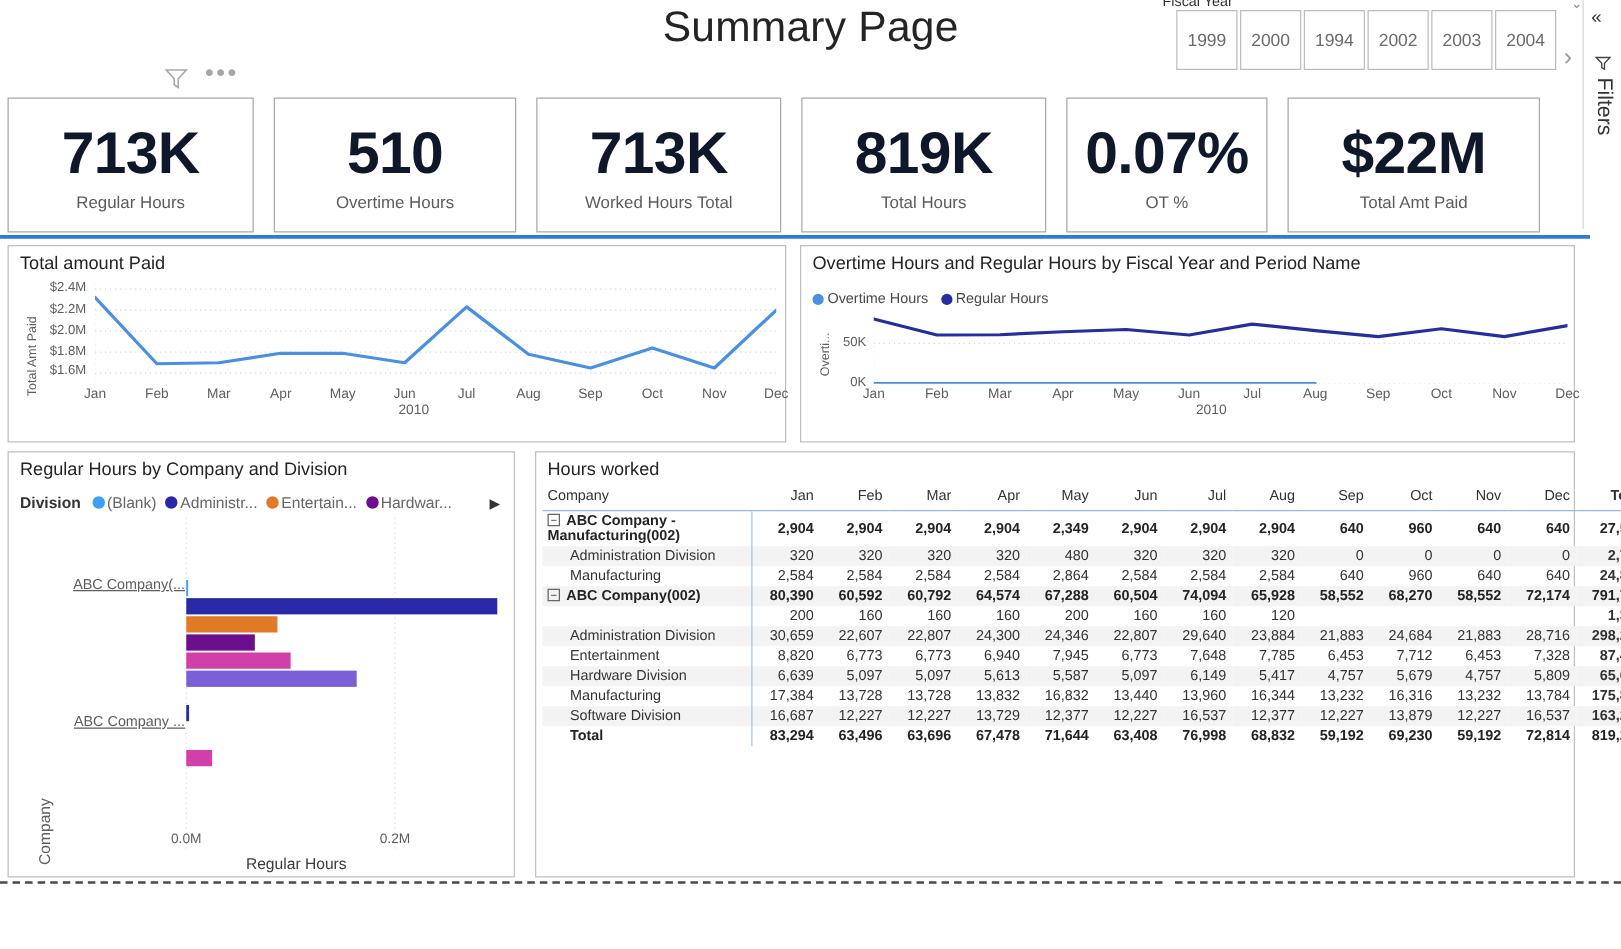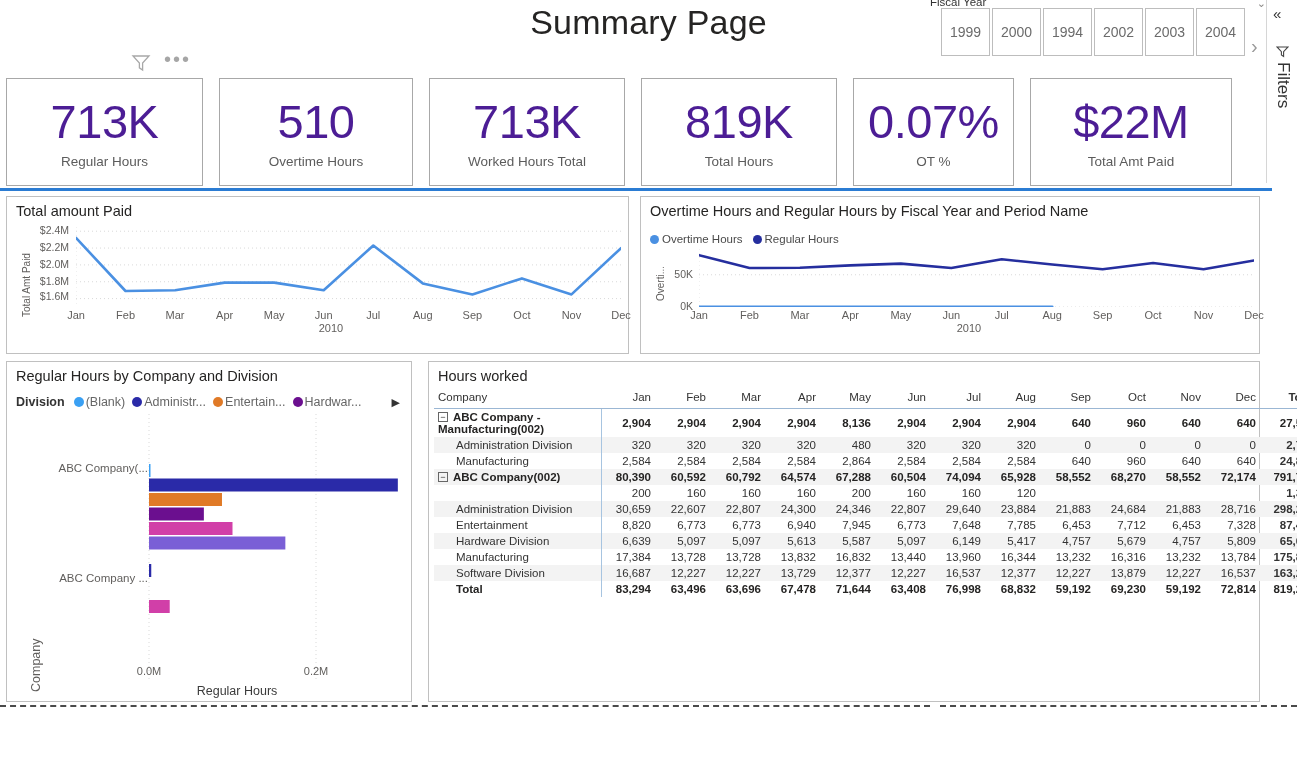--- a/index.html
+++ b/index.html
@@ -159,22 +159,22 @@
     box-sizing: border-box;
     display: flex;
     flex-direction: column;
     align-items: center;
     justify-content: center;
     margin-right: 16px;
   }
   .kpi-card:last-child { margin-right: 0; }
   .kpi-value {
     font-size: 47px;
-    font-weight: 400;
-    color: #4c1d95;
+    font-weight: 700;
+    color: #0f172a;
     line-height: 52px;
     letter-spacing: -0.5px;
   }
   .kpi-label {
     font-size: 13.5px;
     color: #5c5c5c;
     margin-top: 6px;
   }
   .kpi-underline {
     position: absolute;
@@ -277,20 +277,21 @@
     top: 1px;
     color: #333333;
     font-size: 11px;
   }
   .cat-label {
     position: absolute;
     font-size: 11.5px;
     color: #605e5c;
     text-align: right;
     white-space: nowrap;
+    text-decoration: underline;
   }
 
   
   #matrix { left: 428px; top: 361px; width: 832px; height: 341px; }
   .matrix-table {
     position: absolute;
     left: 5px;
     top: 26px;
     width: 821px;
     border-collapse: collapse;
@@ -564,21 +565,21 @@
             <th style="width: 52px; font-weight: bold;">Total</th>
           </tr>
       </thead>
       <tbody id="matrix-body">
           <tr class="row-group">
             <td class="cell-label"><span class="expander">−</span><span>ABC Company - Manufacturing(002)</span></td>
             <td>2,904</td>
             <td>2,904</td>
             <td>2,904</td>
             <td>2,904</td>
-            <td>8,136</td>
+            <td>2,349</td>
             <td>2,904</td>
             <td>2,904</td>
             <td>2,904</td>
             <td>640</td>
             <td>960</td>
             <td>640</td>
             <td>640</td>
             <td style="font-weight: bold;">27,564</td>
           </tr>
           <tr class="row-alt">

